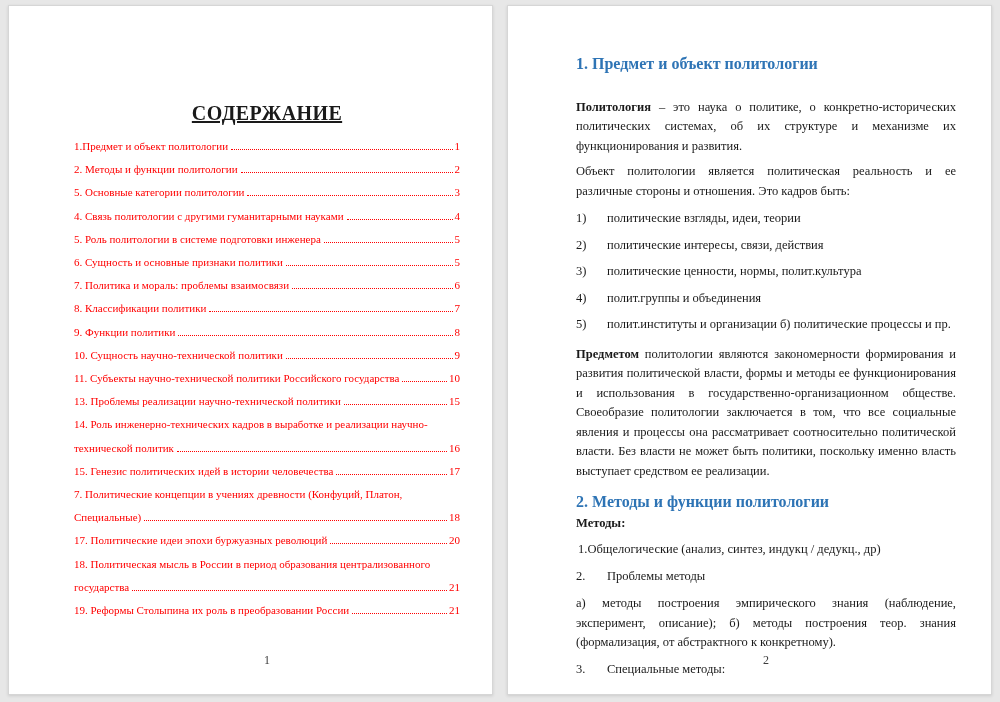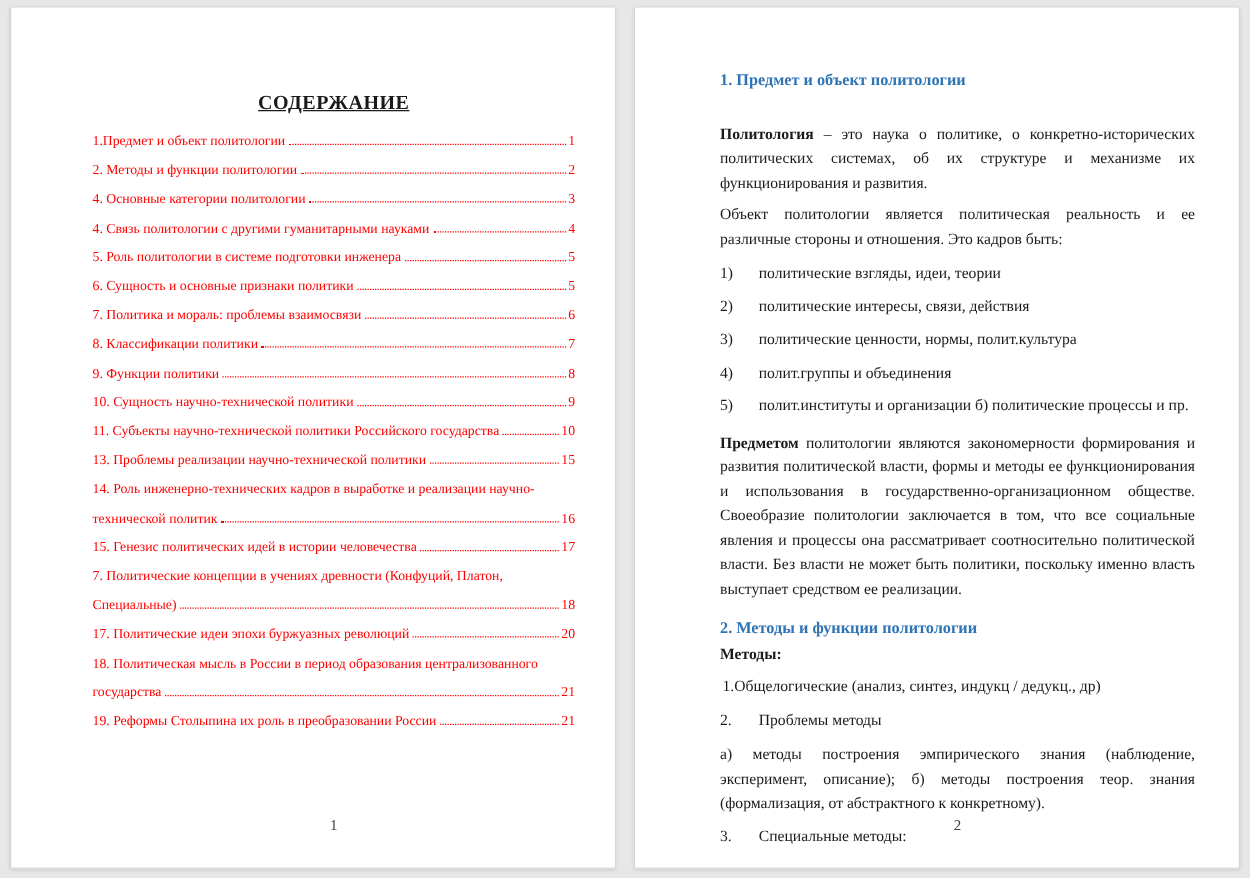--- a/index.html
+++ b/index.html
@@ -17,25 +17,25 @@
     border: 1px solid #d6d6d6;
     box-shadow: 0 1px 3px rgba(0,0,0,0.12);
     box-sizing: border-box;
   }
   #page1 { left: 8px; }
   #page2 { left: 507px; }
 
   
   .p1-content { position: absolute; left: 65px; right: 32px; top: 0; }
   .doc-title {
-    margin-top: 68px;
+    margin-top: 96px;
     text-align: center;
     font-weight: bold;
     text-decoration: underline;
-    font-size: 16px;
+    font-size: 20px;
     color: #1a1a1a;
     letter-spacing: 0.4px;
   }
   .toc-list { margin-top: 10px; color: #ff0000; font-size: 11px; }
   .toc-line { display: flex; align-items: baseline; line-height: 23.2px; }
   .toc-text { white-space: nowrap; }
   .toc-text.wrap { white-space: normal; }
   .dots {
     flex: 1 1 auto;
     border-bottom: 1.5px dotted #ff0000;
@@ -49,21 +49,21 @@
     color: #3c3c3c; font-size: 12px;
   }
   #page1 .pagenum { left: 65px; right: 32px; }
   #page2 .pagenum { left: 68px; right: 35px; }
 
   
   .p2-content {
     position: absolute; left: 68px; right: 35px; top: 48px;
     font-size: 12.5px; color: #1a1a1a; line-height: 19.5px;
   }
-  .h-blue { color: #2e74b5; font-weight: bold; font-size: 13px; line-height: 19.5px; }
+  .h-blue { color: #2e74b5; font-weight: bold; font-size: 16px; line-height: 19.5px; }
   .para { text-align: justify; margin: 0; }
   #heading1 { margin-bottom: 24px; }
   #para1 { margin-bottom: 6px; }
   #para2 { margin-bottom: 8px; }
   .num-list { margin: 0 0 10px 0; }
   .list-row { line-height: 19.5px; margin-bottom: 7px; }
   .num { display: inline-block; width: 31px; }
   #para3 { margin-bottom: 11px; }
   #heading2 { margin-bottom: 2px; }
   .bold-line { font-weight: bold; line-height: 19.5px; }
@@ -88,21 +88,21 @@
         </div>
         <div class="toc-row">
           <div class="toc-line">
             <span class="toc-text">2. Методы и функции политологии</span>
             <span class="dots"></span>
             <span class="toc-page">2</span>
           </div>
         </div>
         <div class="toc-row">
           <div class="toc-line">
-            <span class="toc-text">4. Основные категории политологии</span>
+            <span class="toc-text">5. Основные категории политологии</span>
             <span class="dots"></span>
             <span class="toc-page">3</span>
           </div>
         </div>
         <div class="toc-row">
           <div class="toc-line">
             <span class="toc-text">4. Связь политологии с другими гуманитарными науками</span>
             <span class="dots"></span>
             <span class="toc-page">4</span>
           </div>

